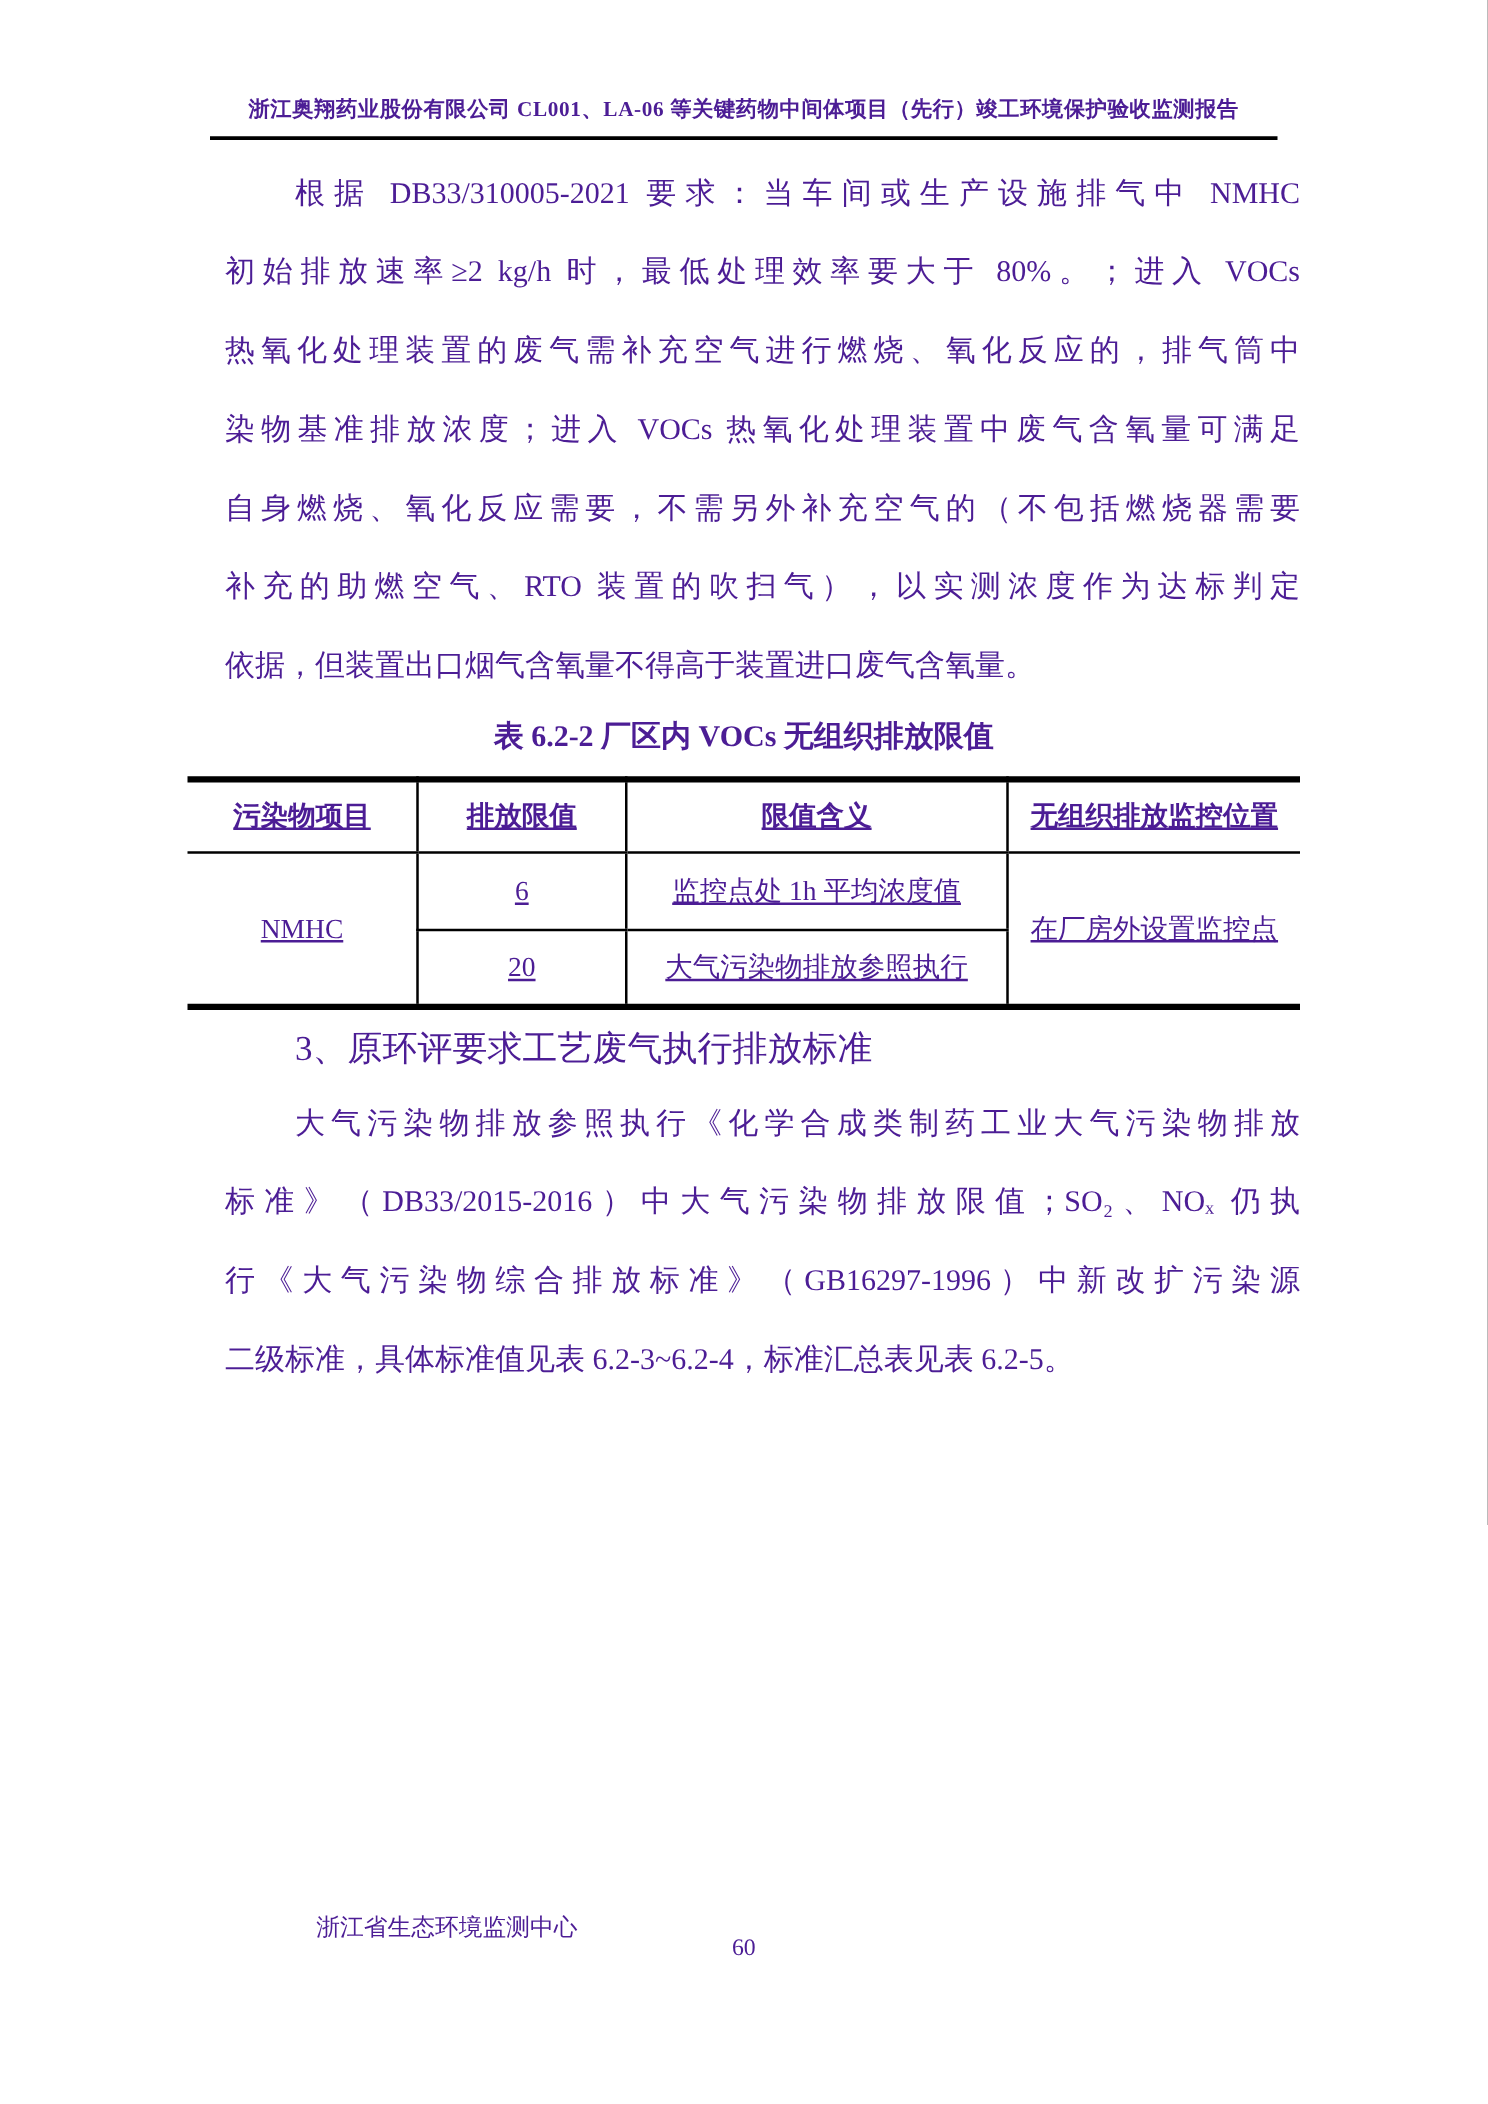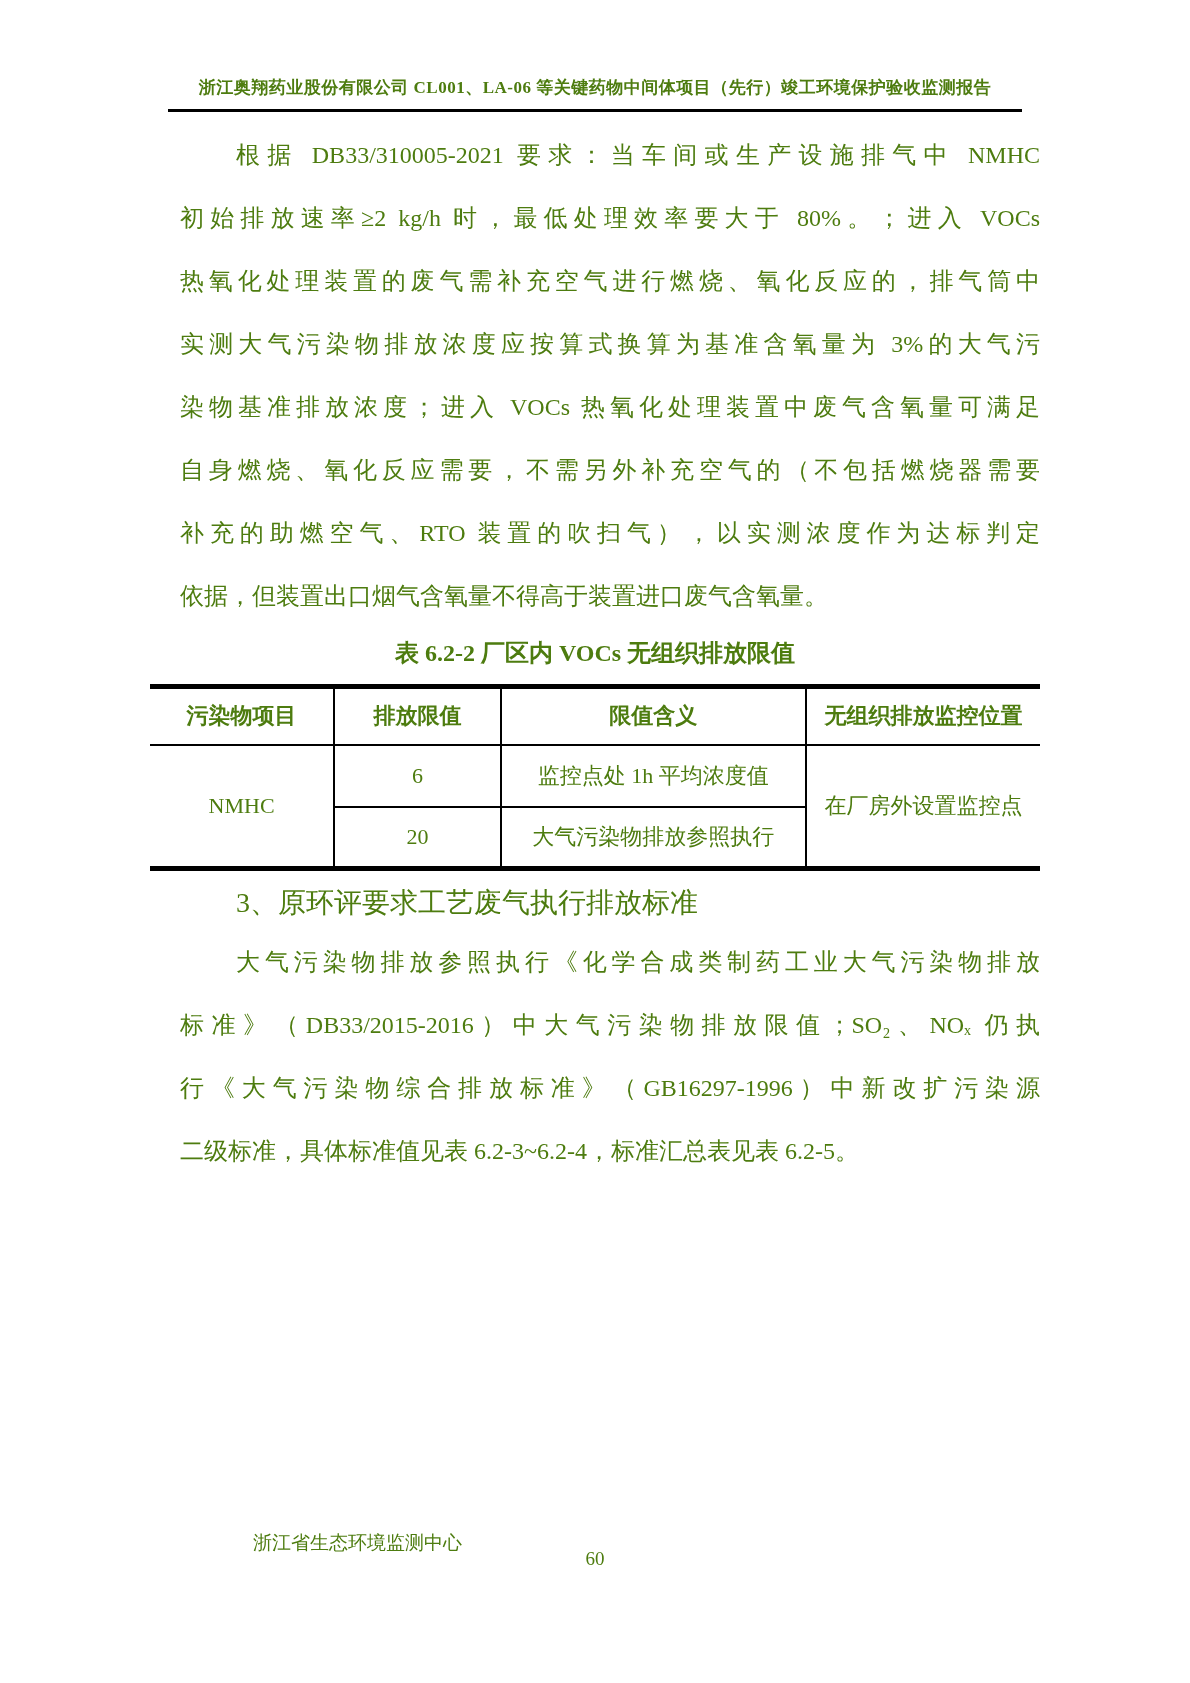--- a/index.html
+++ b/index.html
@@ -4,21 +4,21 @@
 <style>
   * { margin: 0; padding: 0; box-sizing: border-box; }
   html, body { background: #888; }
   .page {
     position: relative;
     width: 1190px;
     height: 1683px;
     margin: 0 auto;
     background: #ffffff;
     font-family: "Liberation Serif", "DejaVu Serif", serif;
-    color: #4d7c0f;
+    color: #4c1d95;
     overflow: hidden;
   }
   
   .doc-header {
     position: absolute;
     top: 76px;
     left: 168px;
     width: 854px;
     text-align: center;
     font-size: 17px;
@@ -64,20 +64,21 @@
     margin-bottom: 8px;
   }
   
   table.limits {
     width: 890px;
     border-collapse: collapse;
     border-top: 5px solid #000;
     border-bottom: 5px solid #000;
     table-layout: fixed;
     font-size: 22px;
+    text-decoration: underline;
   }
   table.limits col.c1 { width: 20.7%; }
   table.limits col.c2 { width: 18.7%; }
   table.limits col.c3 { width: 34.3%; }
   table.limits col.c4 { width: 26.3%; }
   table.limits th, table.limits td {
     text-align: center;
     vertical-align: middle;
     font-weight: normal;
     padding: 0 4px;
@@ -106,21 +107,20 @@
   <div class="doc-header">
     <span>浙江奥翔药业股份有限公司 CL001、LA-06 等关键药物中间体项目（先行）竣工环境保护验收监测报告</span>
   </div>
 
   <div class="content">
 
     <div class="bodytext">
       <div class="line indent">根据 DB33/310005-2021 要求：当车间或生产设施排气中 NMHC</div>
       <div class="line">初始排放速率≥2 kg/h 时，最低处理效率要大于 80%。；进入 VOCs</div>
       <div class="line">热氧化处理装置的废气需补充空气进行燃烧、氧化反应的，排气筒中</div>
-      <div class="line">实测大气污染物排放浓度应按算式换算为基准含氧量为 3%的大气污</div>
       <div class="line">染物基准排放浓度；进入 VOCs 热氧化处理装置中废气含氧量可满足</div>
       <div class="line">自身燃烧、氧化反应需要，不需另外补充空气的（不包括燃烧器需要</div>
       <div class="line">补充的助燃空气、RTO 装置的吹扫气），以实测浓度作为达标判定</div>
       <div class="line last">依据，但装置出口烟气含氧量不得高于装置进口废气含氧量。</div>
     </div>
 
 
     <div class="tbl-caption">表 6.2-2 厂区内 VOCs 无组织排放限值</div>
 
     <table class="limits">

